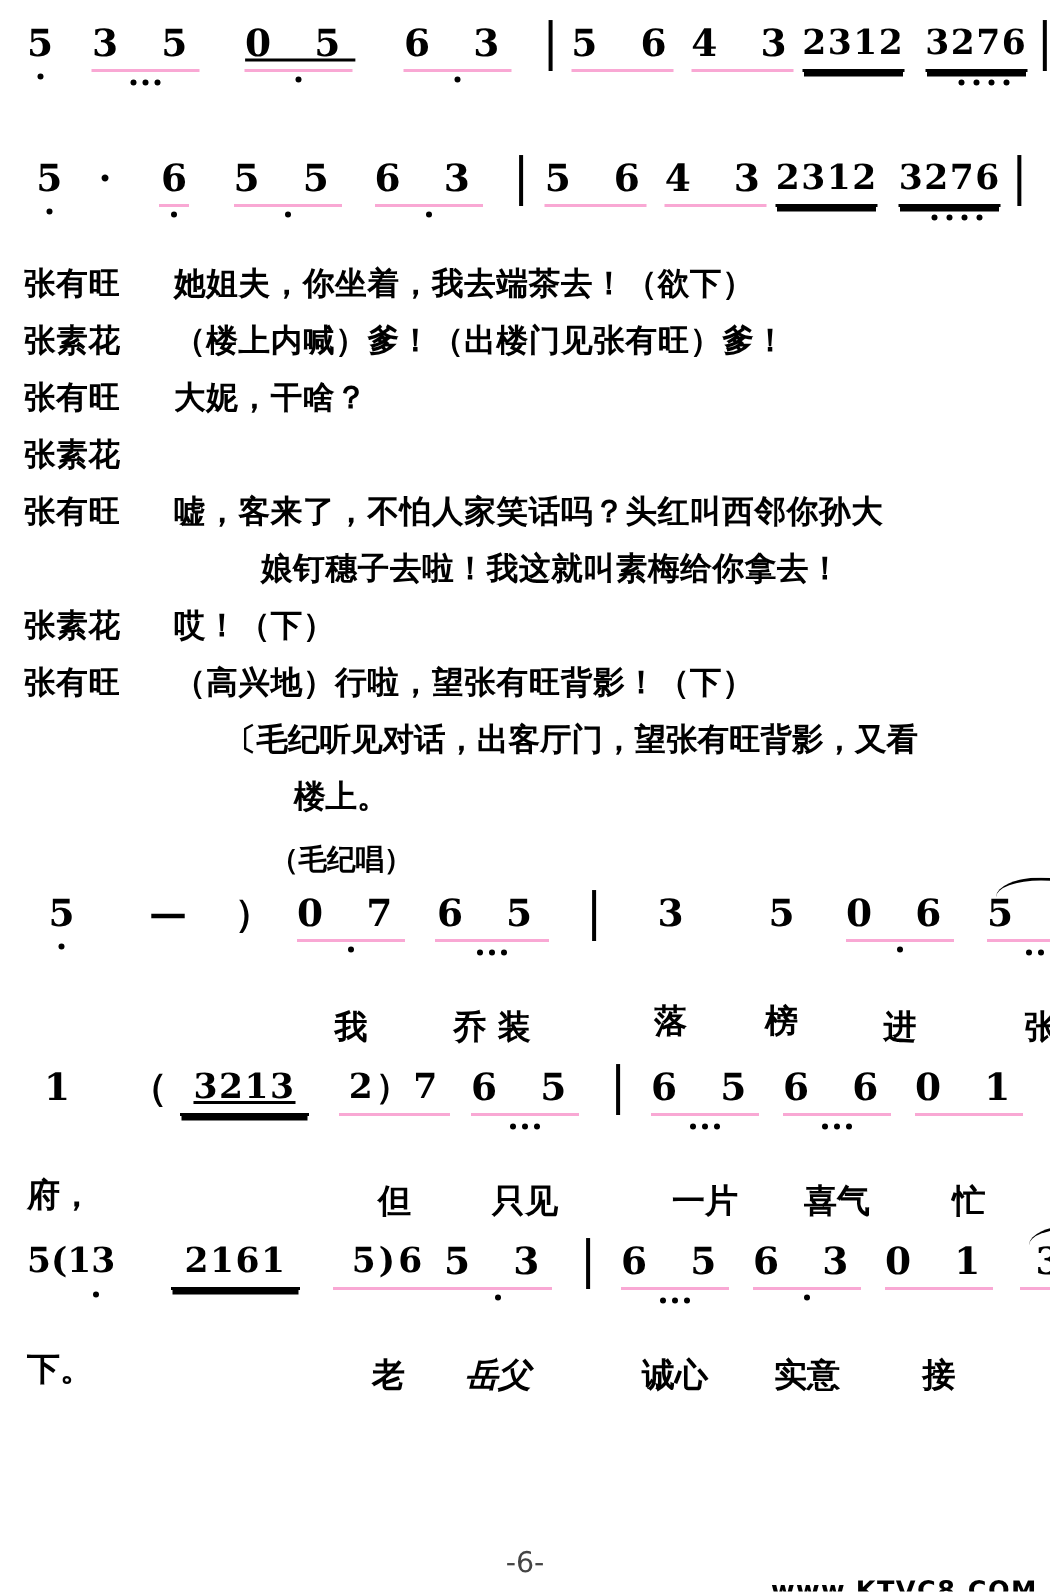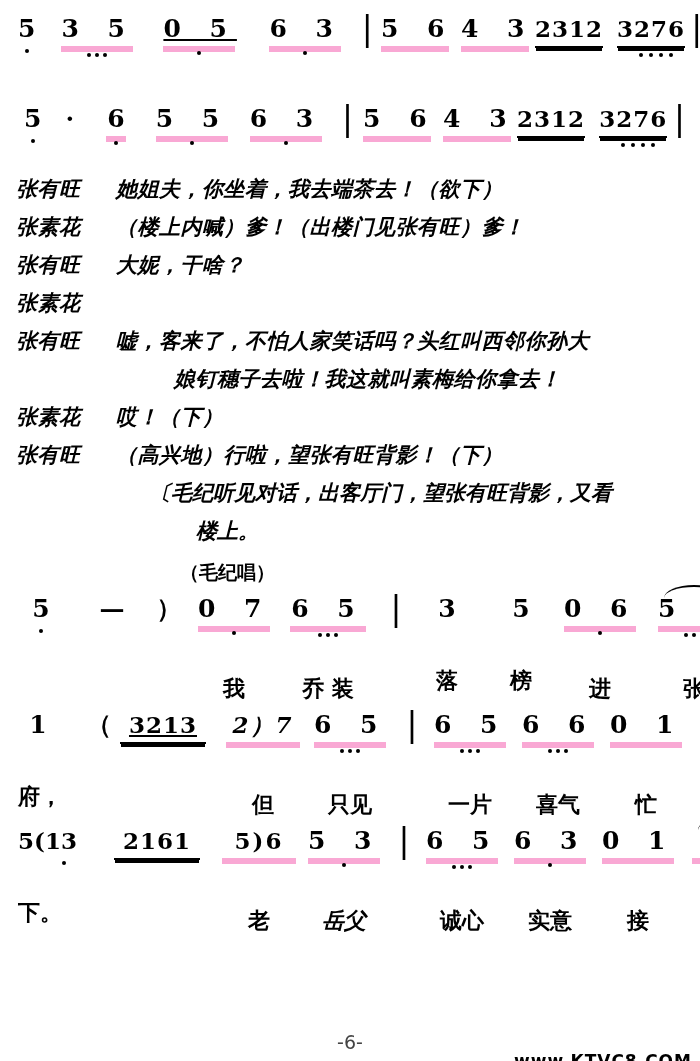--- a/index.html
+++ b/index.html
@@ -49,21 +49,21 @@
     font-size: 23px;
   }
   .bar {
     font-family: "DejaVu Serif", serif;
     font-size: 34px;
     font-weight: normal;
     line-height: 28px;
     padding-top: 0px;
   }
   
-  .u1 { border-bottom: 6px solid #f9a8d4; padding-bottom: 2px; }
+  .u1 { border-bottom: 2px solid #f9a8d4; padding-bottom: 2px; }
   .u2 { box-shadow: 0 4px 0 -1px #000; border-bottom: 2px solid #000; padding-bottom: 2px;}
   
   .dotbelow::after {
     content: "";
     position: absolute;
     left: 50%;
     transform: translateX(-50%);
     bottom: -9px;
     width: 4px; height: 4px;
     border-radius: 50%;
@@ -103,21 +103,20 @@
     font-family: "DejaVu Serif", serif;
     font-size: 22px;
     font-weight: bold;
     text-align: center;
     white-space: pre;
   }
 
   
   .dialogue {
     padding: 4px 16px 0 16px;
-    font-style: italic;
   }
   .dline {
     display: flex;
     font-family: "DejaVu Serif", serif;
     font-size: 21px;
     font-weight: bold;
     line-height: 38px;
     letter-spacing: 0.5px;
   }
   .speaker {
@@ -299,21 +298,21 @@
         <div class="cell" style="width:40px;">1</div>
         <div class="lyric" style="margin-top:42px;text-align:left;">府，</div>
       </div>
       <div style="width:34px;margin-left:24px;">
         <div class="cell" style="width:34px;">（</div>
       </div>
       <div style="width:86px;margin-left:4px;">
         <div class="cell u2 small" style="width:86px;letter-spacing:1px;text-decoration:underline;">3213</div>
       </div>
       <div style="width:74px;margin-left:20px;">
-        <div class="cell u1 small" style="width:74px;letter-spacing:2px;font-style:italic;">2）7</div>
+        <div class="cell u1 small" style="width:74px;letter-spacing:2px;">2）7</div>
         <div class="lyric" style="margin-top:42px;">但</div>
       </div>
       <div style="width:72px;margin-left:14px;">
         <div class="cell u1 dotbelow2" style="width:72px;letter-spacing:10px;">6 5</div>
         <div class="lyric" style="margin-top:42px;">只见</div>
       </div>
       <div style="width:24px;margin-left:14px;">
         <div class="cell bar" style="width:24px;">|</div>
       </div>
       <div style="width:72px;margin-left:10px;">
@@ -338,21 +337,21 @@
         <div class="cell small dotbelow" style="width:92px;letter-spacing:0px;text-align:left;">5(13</div>
         <div class="lyric" style="margin-top:42px;text-align:left;">下。</div>
       </div>
       <div style="width:86px;margin-left:4px;">
         <div class="cell u2 small" style="width:86px;letter-spacing:1px;">2161</div>
       </div>
       <div style="width:74px;margin-left:22px;">
         <div class="cell u1 small" style="width:74px;letter-spacing:2px;">5)6</div>
         <div class="lyric" style="margin-top:42px;">老</div>
       </div>
-      <div style="width:72px;margin-left:12px;">
+      <div style="width:72px;">
         <div class="cell u1 dotbelow" style="width:72px;letter-spacing:10px;">5 3</div>
         <div class="lyric" style="margin-top:42px;font-style:italic;">岳父</div>
       </div>
       <div style="width:24px;margin-left:12px;">
         <div class="cell bar" style="width:24px;">|</div>
       </div>
       <div style="width:72px;margin-left:10px;">
         <div class="cell u1 dotbelow2" style="width:72px;letter-spacing:10px;">6 5</div>
         <div class="lyric" style="margin-top:42px;">诚心</div>
       </div>

